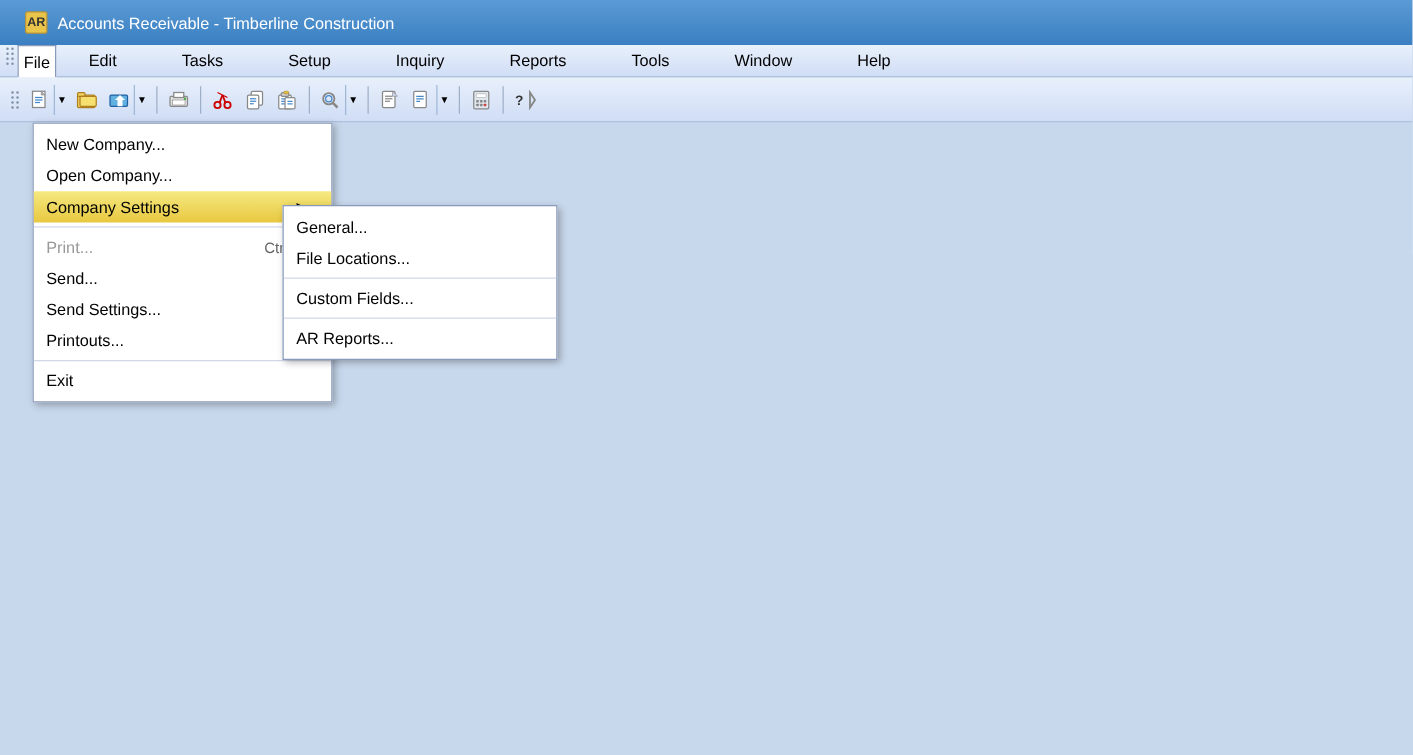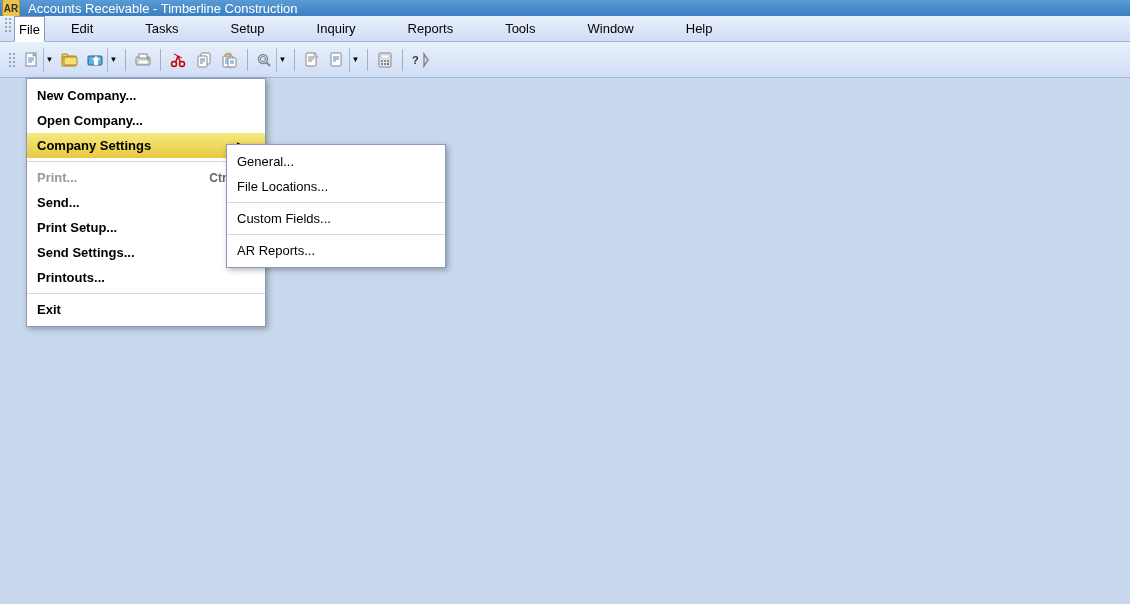--- a/index.html
+++ b/index.html
@@ -10,25 +10,25 @@
       background: #d4e0f0;
       width: 1130px;
       height: 604px;
       overflow: hidden;
     }
 
     
     .title-bar {
       background: linear-gradient(to bottom, #5b9bd5, #3a7fc1);
       color: white;
-      padding: 6px 2px;
+      padding: 6px 20px;
       display: flex;
       align-items: center;
       gap: 8px;
-      height: 16px;
+      height: 36px;
     }
 
     .title-bar-icon {
       width: 18px;
       height: 18px;
       background: #e8c44a;
       border: 1px solid #b8943a;
       display: flex;
       align-items: center;
       justify-content: center;
@@ -420,43 +420,40 @@
     <div class="toolbar-btn" title="Help">
       <svg width="20" height="16" viewBox="0 0 20 16">
         <polygon points="14,2 18,8 14,14" fill="none" stroke="#888" stroke-width="1.5"></polygon>
         <text x="2" y="12" font-size="11" font-weight="bold" fill="#333">?</text>
       </svg>
     </div>
   </div>
 
   <div class="content-area">
 
-    <div class="dropdown-menu file-menu" style="min-width: 240px; font-weight: bold;">
+    <div class="dropdown-menu file-menu" style="min-width: 240px;">
       <div class="dropdown-item">
         <span>New Company...</span>
       </div>
       <div class="dropdown-item">
         <span>Open Company...</span>
       </div>
       <div class="dropdown-item highlighted">
         <span>Company Settings</span>
         <span class="submenu-arrow">▶</span>
       </div>
       <div class="dropdown-separator"></div>
       <div class="dropdown-item disabled">
         <span>Print...</span>
         <span class="shortcut">Ctrl+P</span>
       </div>
       <div class="dropdown-item">
         <span>Send...</span>
       </div>
       <div class="dropdown-item">
-        <span>Print Setup...</span>
-      </div>
-      <div class="dropdown-item">
         <span>Send Settings...</span>
       </div>
       <div class="dropdown-item">
         <span>Printouts...</span>
       </div>
       <div class="dropdown-separator"></div>
       <div class="dropdown-item">
         <span>Exit</span>
       </div>
     </div>

